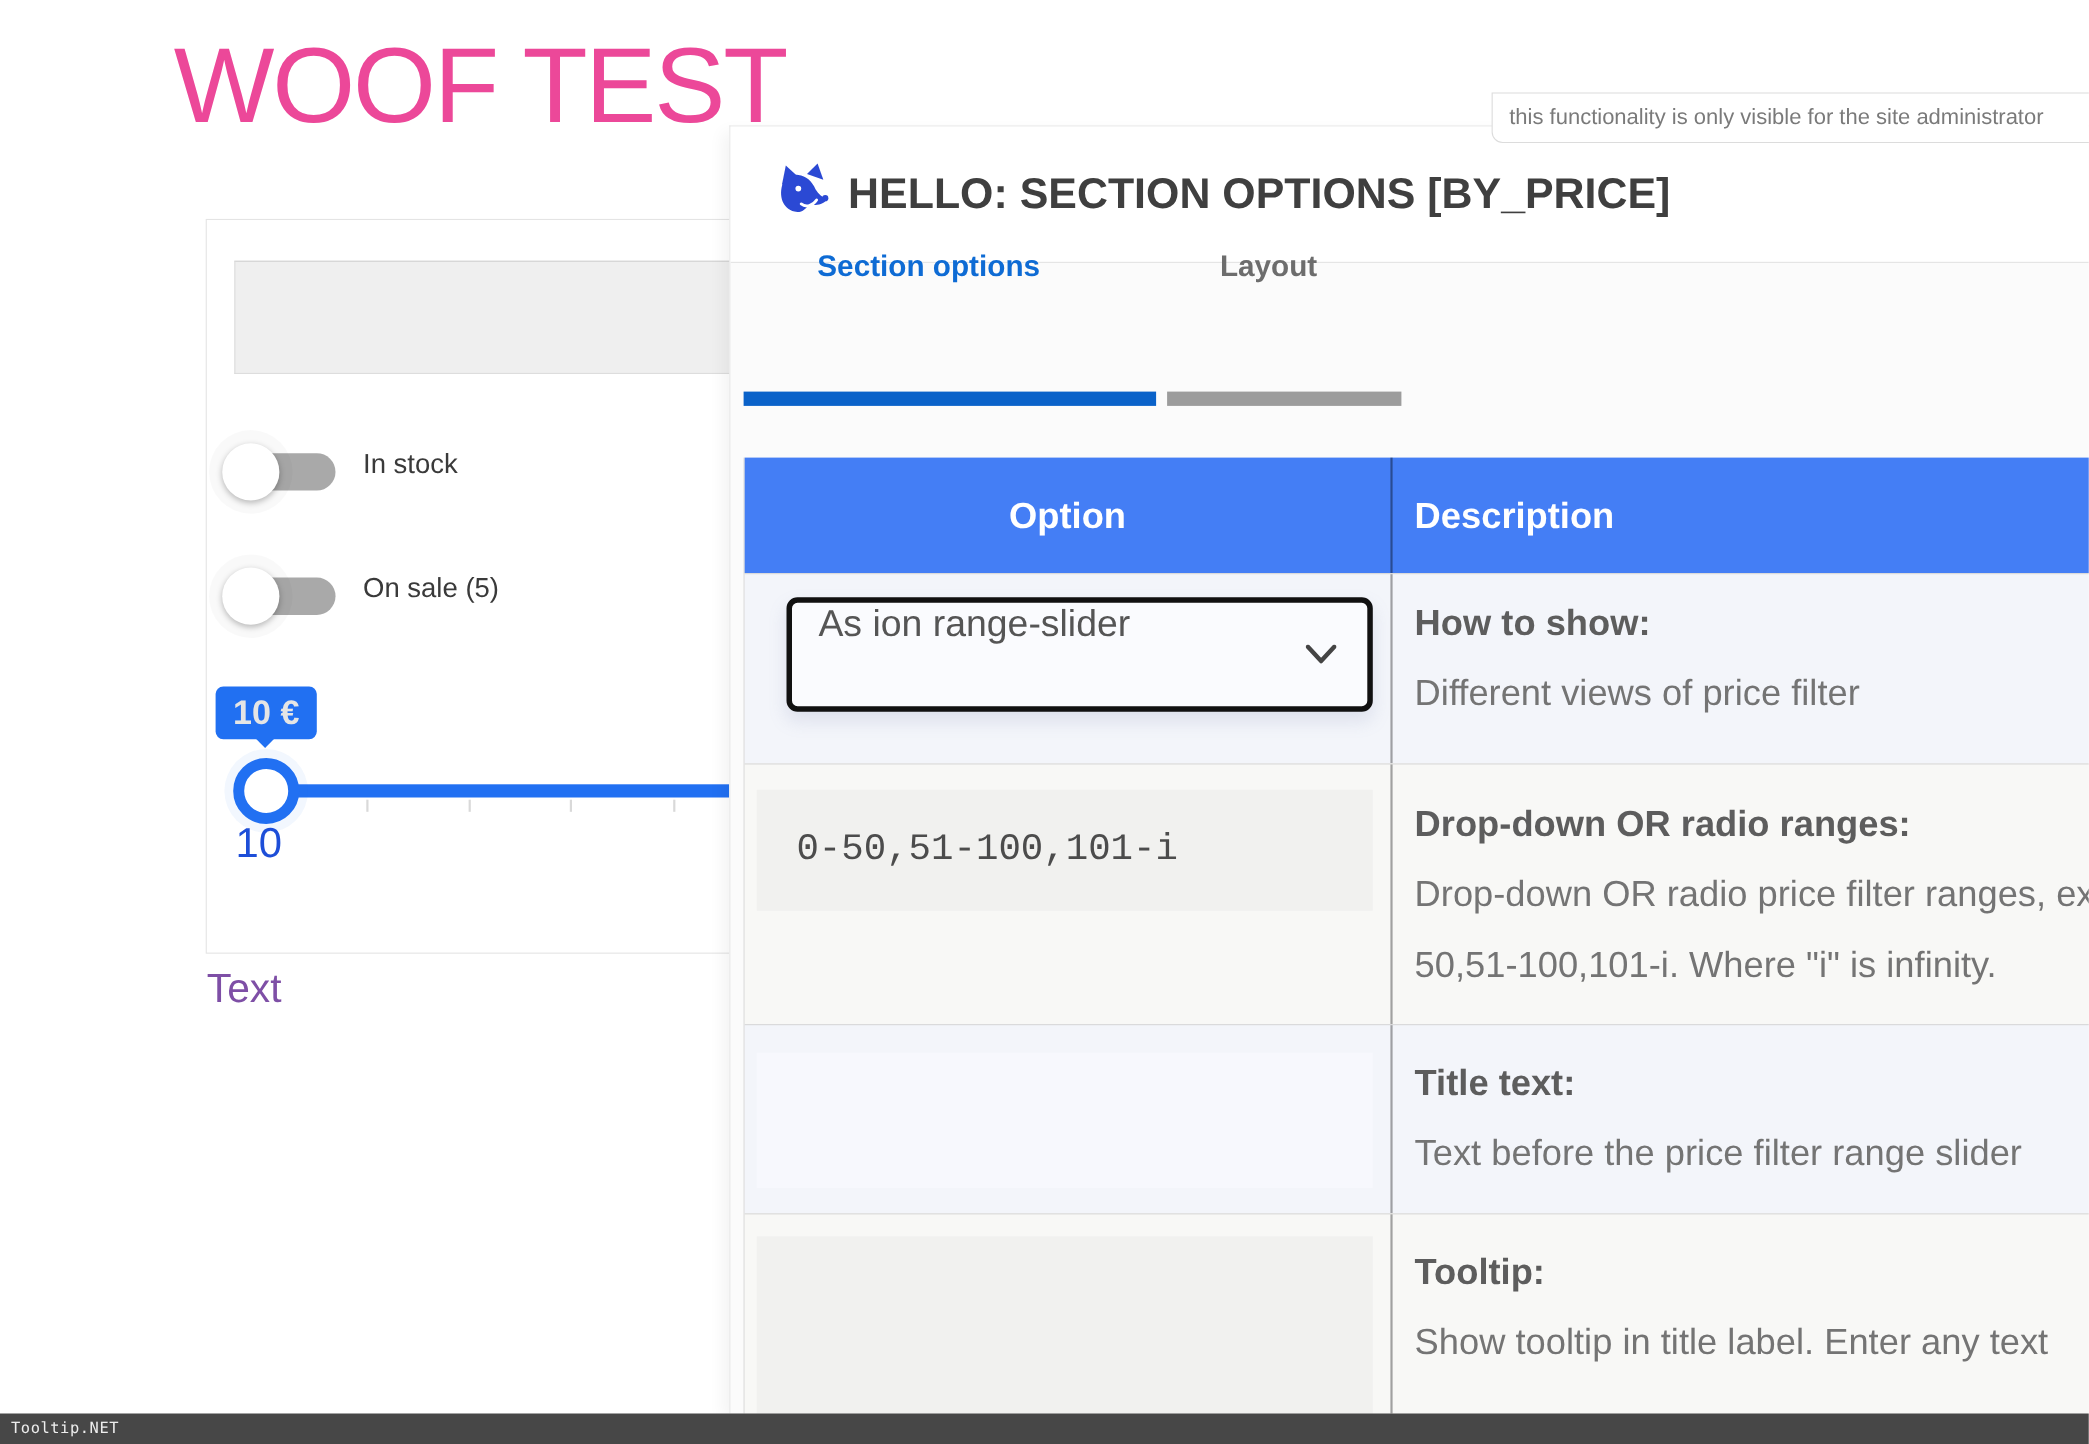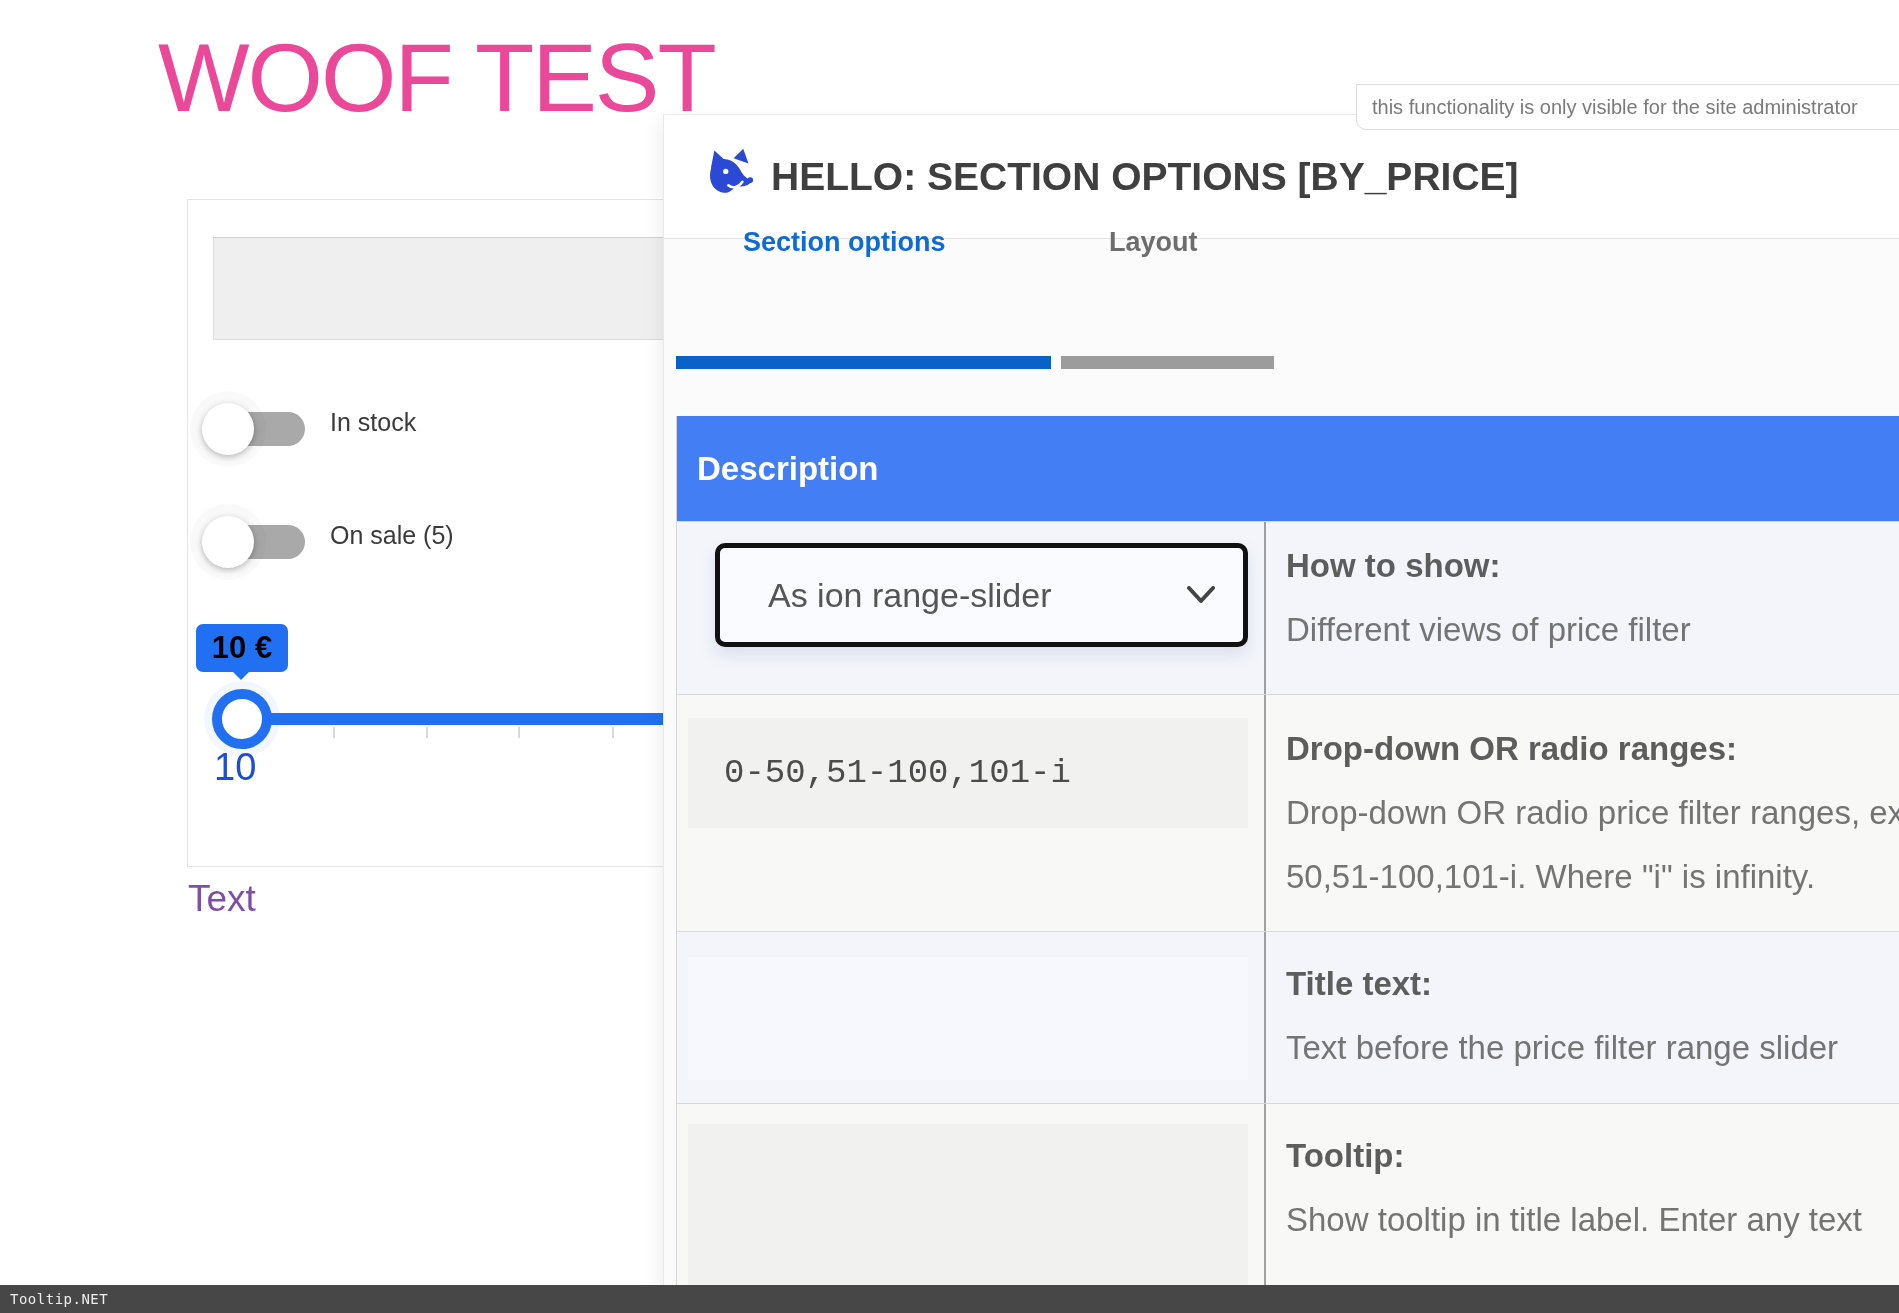--- a/index.html
+++ b/index.html
@@ -15,21 +15,21 @@
                  background:#fff; border:1px solid #e4e4e4; }
   .search-box { position:absolute; left:213px; top:237px; width:640px; height:103px;
                 background:#efefef; border:1px solid #ddd; border-top-color:#d2d2d2; }
 
   .toggle-pill { position:absolute; width:100px; height:34px; border-radius:17px; background:#a9a9a9; cursor:pointer; }
   .toggle-knob { position:absolute; width:52px; height:52px; border-radius:50%; background:#fff;
                  box-shadow:0 2px 6px rgba(0,0,0,0.28), 0 0 0 12px rgba(0,0,0,0.025); }
   .toggle-label { position:absolute; font-size:25px; color:#3a3a3a; white-space:nowrap; }
 
   .price-badge { position:absolute; left:196px; top:624px; width:92px; height:48px; border-radius:7px;
-                 background:#2170f2; color:#000000; font-size:31px; font-weight:bold;
+                 background:#2170f2; color:#e5e5e5; font-size:31px; font-weight:bold;
                  display:flex; align-items:center; justify-content:center; }
   .badge-pointer { position:absolute; left:232px; top:671px; width:0; height:0;
                    border-left:9px solid transparent; border-right:9px solid transparent;
                    border-top:9px solid #2170f2; }
   .slider-track { position:absolute; left:242px; top:713px; width:421px; height:12px; background:#2170f2; }
   .slider-handle { position:absolute; left:212px; top:689px; width:60px; height:60px; border-radius:50%;
                    background:#fff; border:10px solid #2170f2;
                    box-shadow:0 0 0 8px rgba(33,112,242,0.06); cursor:pointer; }
   .slider-tick { position:absolute; top:727px; width:2px; height:11px; background:#d9d9d9; }
   .slider-min { position:absolute; left:214px; top:746px; font-size:38px; color:#1d4ed8; }
@@ -64,22 +64,22 @@
                     font-weight:600; padding-left:20px; }
   .t-row { display:flex; border-top:1px solid #d8d8d8; position:relative; }
   .row-a { background:#f3f5fa; }
   .row-b { background:#f8f8f6; }
   .t-row .c-opt { width:589px; position:relative; border-right:2px solid rgba(0,0,0,0.35); }
   .t-row .c-desc { flex:1; padding:20px 0 0 20px; overflow:hidden; }
   .desc-line { font-size:33px; line-height:64px; color:#747474; white-space:nowrap; }
   .desc-title { font-weight:bold; color:#5d5d5d; }
 
   .ui-select { position:absolute; left:38px; top:21px; width:533px; height:104px; background:#fafbfe;
-               border:5px solid #111; border-radius:10px; display:flex; align-items:center;
-               box-shadow:0 8px 16px rgba(120,135,180,0.18); cursor:pointer;padding-left:24px; }
+               border:5px solid #111; border-radius:10px; display:flex; 
+               box-shadow:0 8px 16px rgba(120,135,180,0.18); cursor:pointer; }
   .ui-select .val { font-size:34px; color:#555; padding-left:24px; }
   .ui-select .chev { position:absolute; right:28px; top:38px; width:28px; height:18px; }
 
   .ui-input { position:absolute; background:#f1f1ef;font-family:Liberation Mono, monospace; }
   .ui-input .val { font-size:34px; color:#4c4c4c; padding-left:36px; }
   .inp-ranges { left:11px; top:23px; width:560px; height:110px; display:flex; align-items:center; }
   .inp-title  { left:11px; top:25px; width:560px; height:123px; background:#f7f8fd; }
   .inp-tooltip{ left:11px; top:20px; width:560px; height:260px; }
 
   .footer-bar { position:absolute; left:0; bottom:0; width:1899px; height:28px; background:#474747;
@@ -133,20 +133,21 @@
       <div class="modal-title">HELLO: SECTION OPTIONS [BY_PRICE]</div>
     </div>
 
     <div class="tab tab-active" style="left:79px;">Section options</div>
     <div class="tab tab-inactive" style="left:445px;">Layout</div>
     <div class="tabbar-blue"></div>
     <div class="tabbar-gray"></div>
 
     <div class="opt-table">
       <div class="t-head">
+        <div class="c-opt">Option</div>
         <div class="c-desc">Description</div>
       </div>
 
       <div class="t-row row-a" style="height:173px;">
         <div class="c-opt">
           <div class="ui-select">
             <span class="val">As ion range-slider</span>
             <svg class="chev" viewBox="0 0 28 18">
               <polyline points="2,2 14,15 26,2" fill="none" stroke="#444" stroke-width="4" stroke-linecap="round" stroke-linejoin="round"></polyline>
             </svg>

